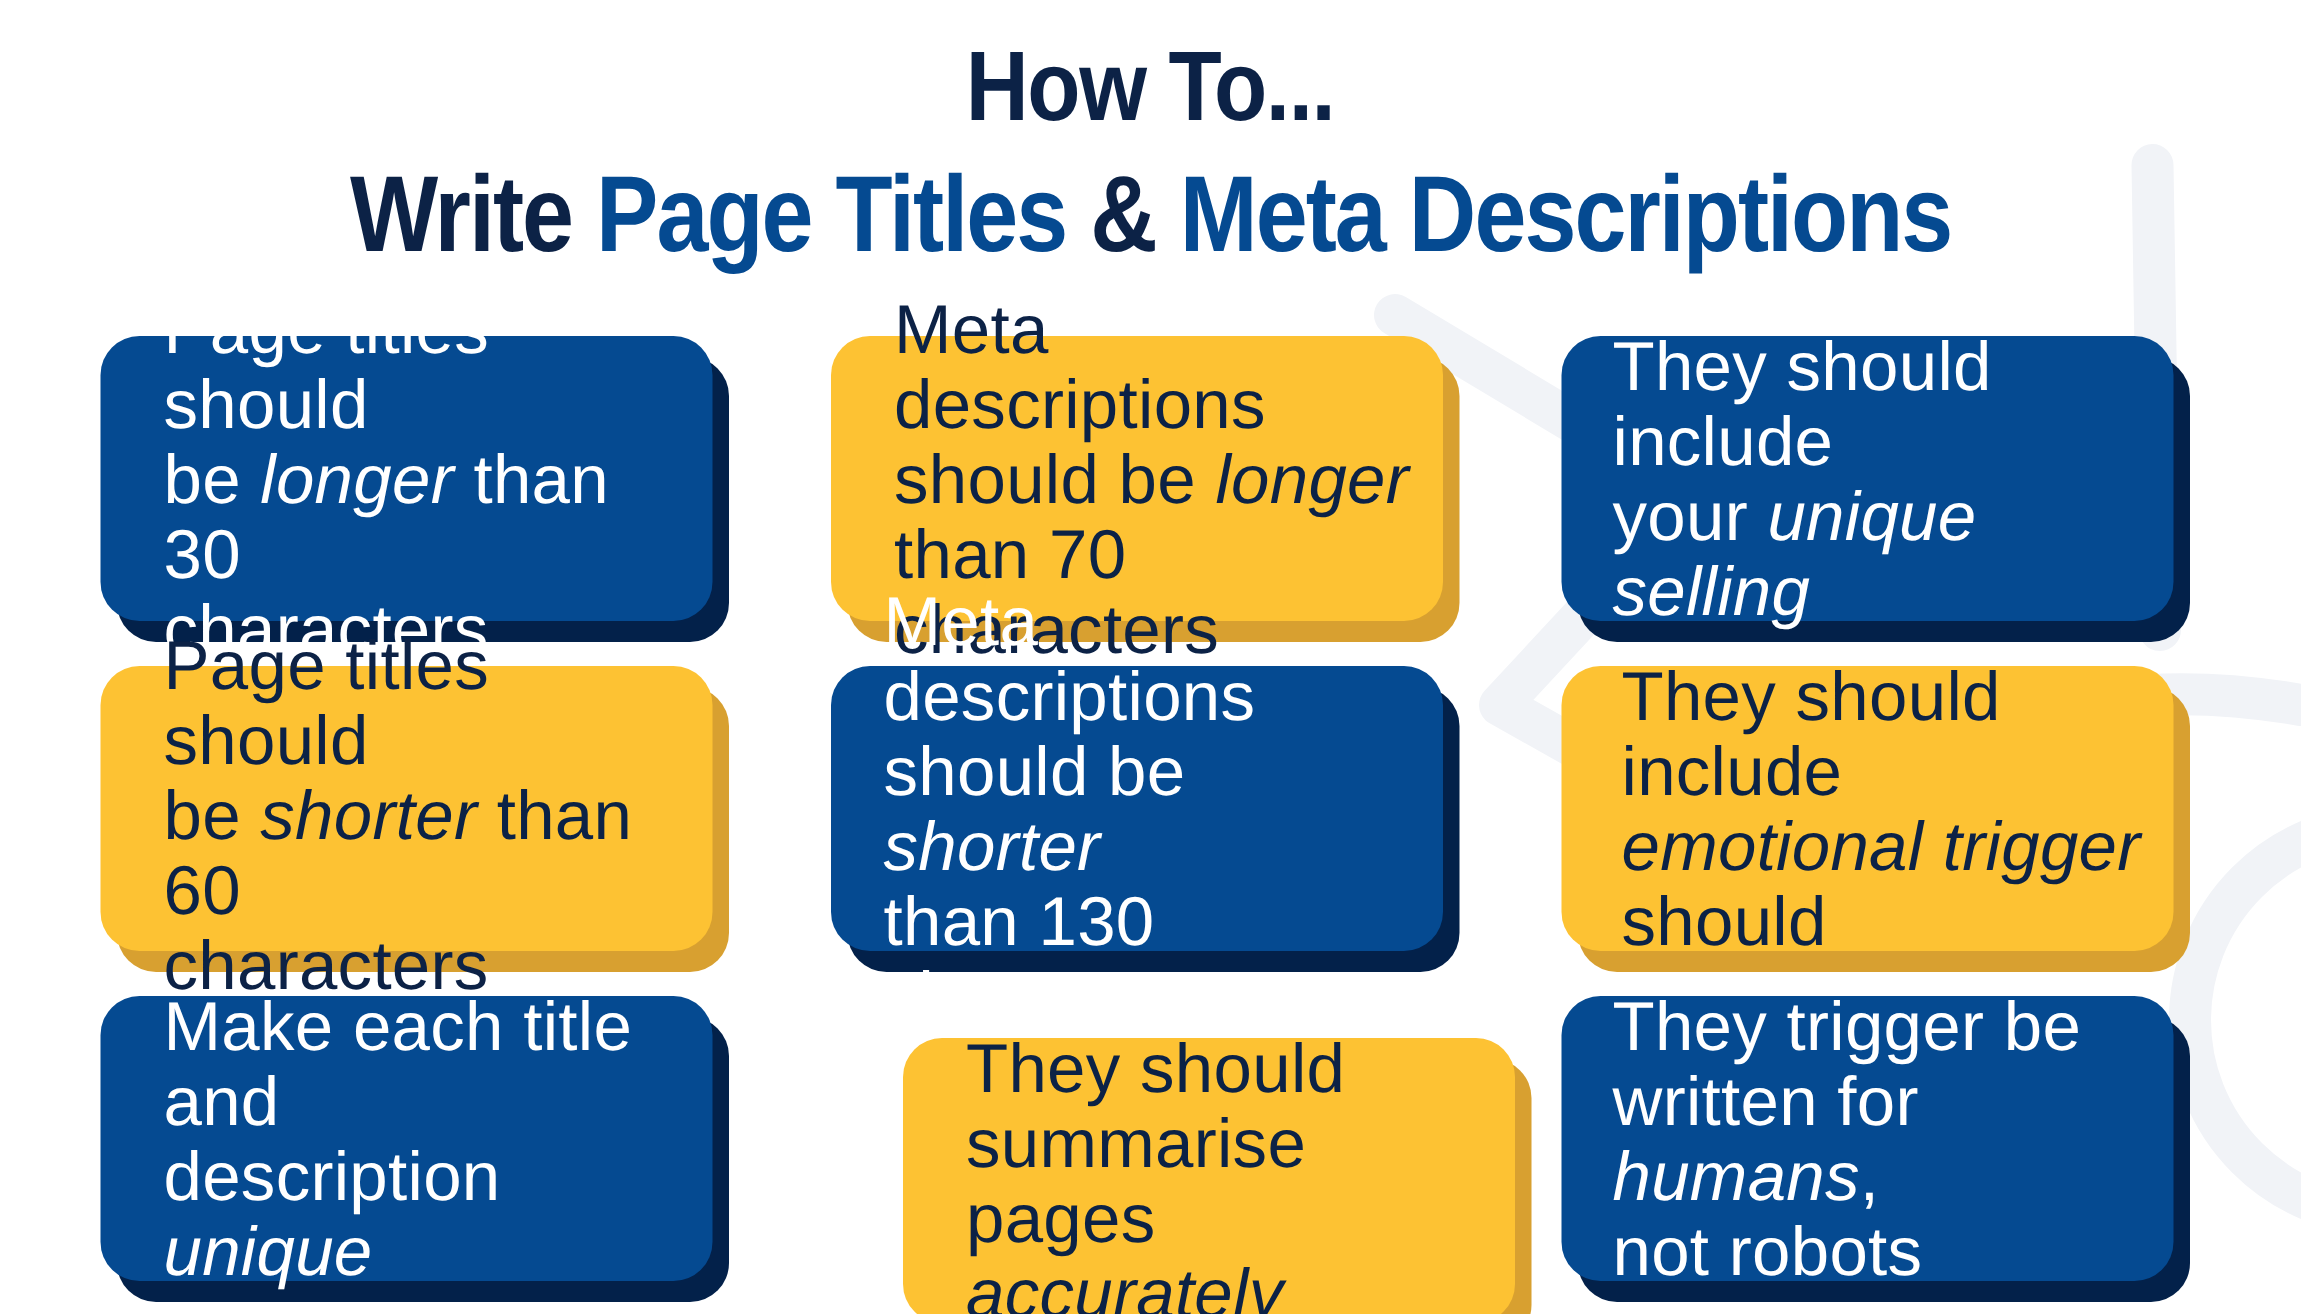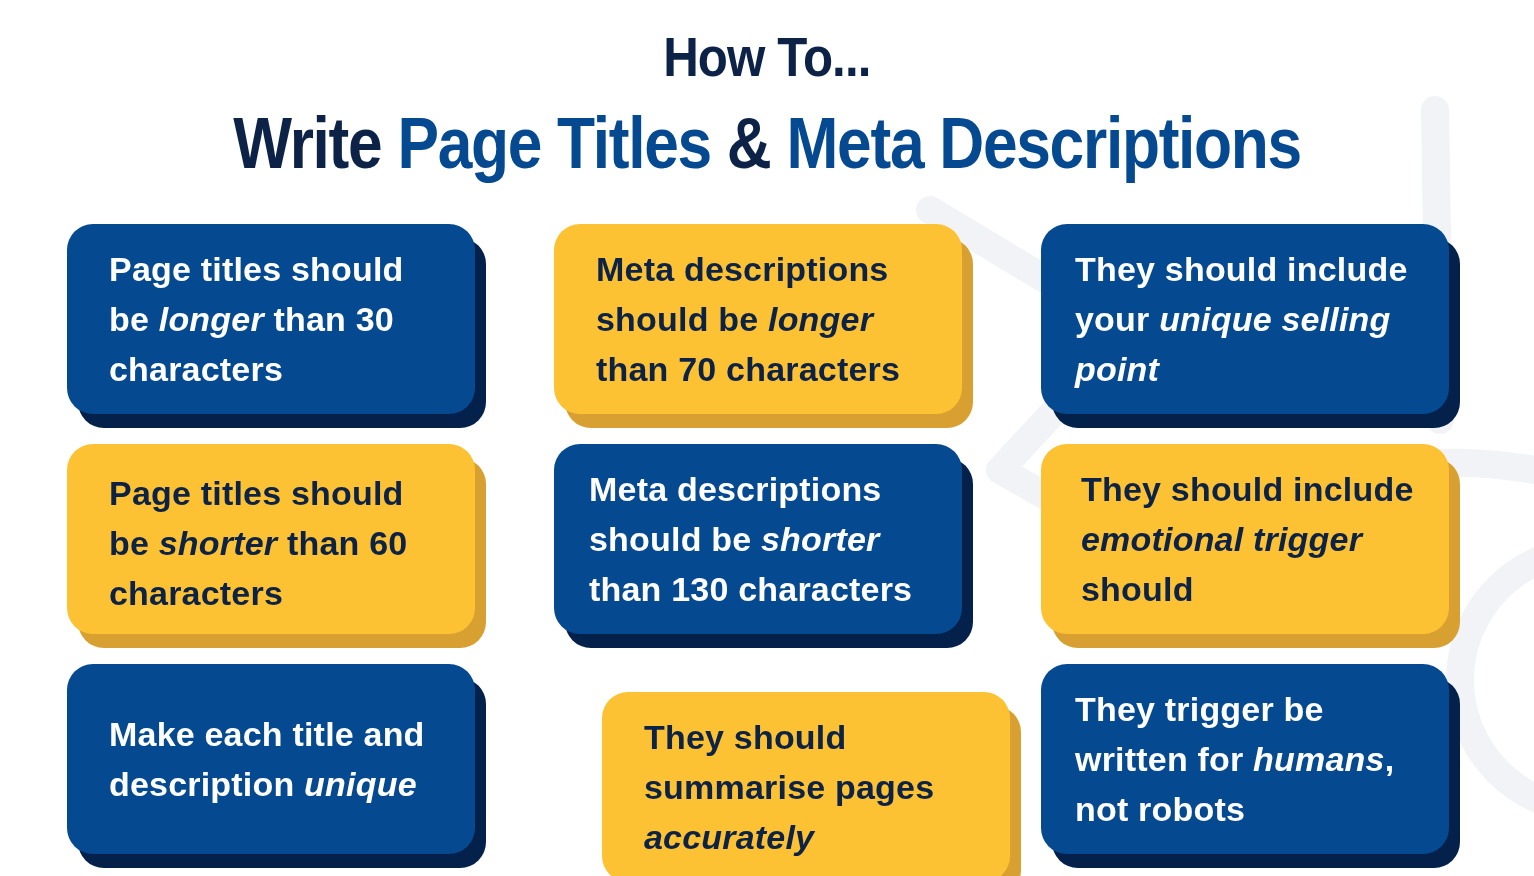--- a/index.html
+++ b/index.html
@@ -29,21 +29,21 @@
     font-weight: 700;
     white-space: nowrap;
     z-index: 2;
   }
   .title-line .inner {
     display: inline-block;
     transform-origin: center top;
   }
   .title-1 {
     top: 18px;
-    font-size: 56px;
+    font-size: 66px;
     line-height: 78px;
     color: #0C2246;
   }
   .title-1 .inner {
     transform: scaleX(0.88);
     letter-spacing: -1px;
   }
   .title-2 {
     top: 97px;
     font-size: 72px;
@@ -80,23 +80,23 @@
     box-sizing: border-box;
     padding: 0 20px 0 42px;
     display: flex;
     align-items: center;
   }
   .card.blue { background: #054A91; color: #ffffff; }
   .card-shadow.blue { background: #03214A; }
   .card.yellow { background: #FDC233; color: #0C2246; }
   .card-shadow.yellow { background: #D8A030; }
   .card-text {
-    font-size: 34px;
+    font-size: 46px;
     line-height: 50px;
-    font-weight: 700;
+    font-weight: 400;
     letter-spacing: 0.2px;
   }
   .card-text em { font-style: italic; }
 </style>
 </head>
 <body>
 
 <svg class="bg-deco" viewBox="0 0 1534 876" xmlns="http://www.w3.org/2000/svg">
   <g fill="none" stroke="#F1F3F7" stroke-width="28" stroke-linecap="round" stroke-linejoin="round">
     <path d="M930 210 L1130 330 L1000 470 L1160 560"></path>
@@ -138,21 +138,20 @@
     </div>
   </div>
 </div>
 
 <div class="card-wrap" style="left:1041px; top:224px;">
   <div class="card-shadow blue"></div>
   <div class="card blue" style="padding-left:34px;">
     <div class="card-text">
       <div>They should include</div>
       <div><span>your </span><em>unique selling</em></div>
-      <div><em>point</em></div>
     </div>
   </div>
 </div>
 
 <div class="card-wrap" style="left:67px; top:444px;">
   <div class="card-shadow yellow"></div>
   <div class="card yellow">
     <div class="card-text" style="margin-top:8px;">
       <div>Page titles should</div>
       <div><span>be </span><em>shorter</em><span> than 60</span></div>

